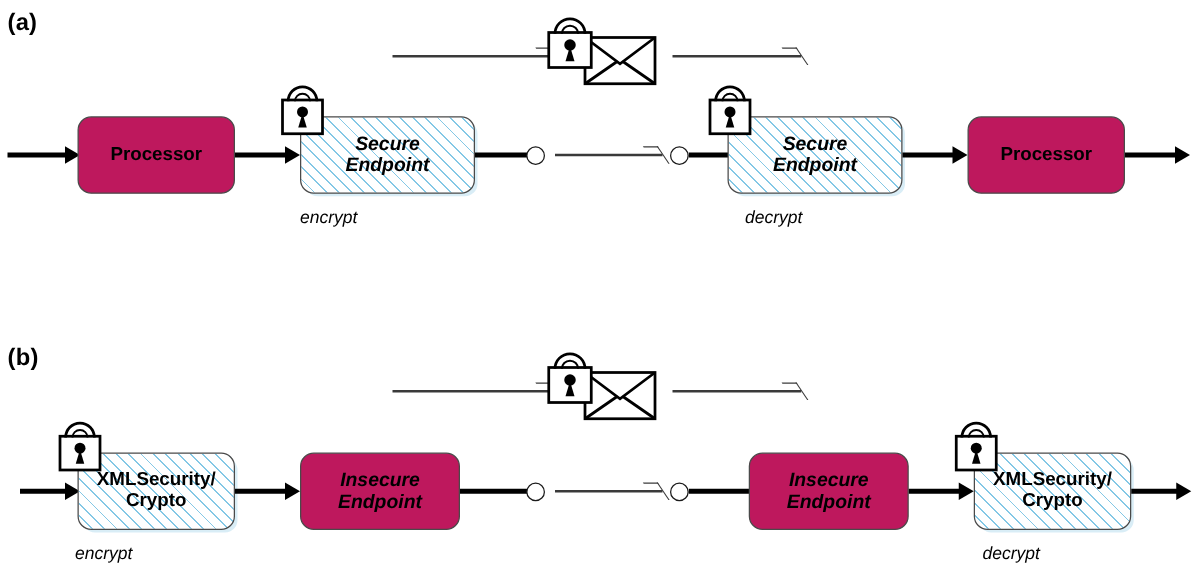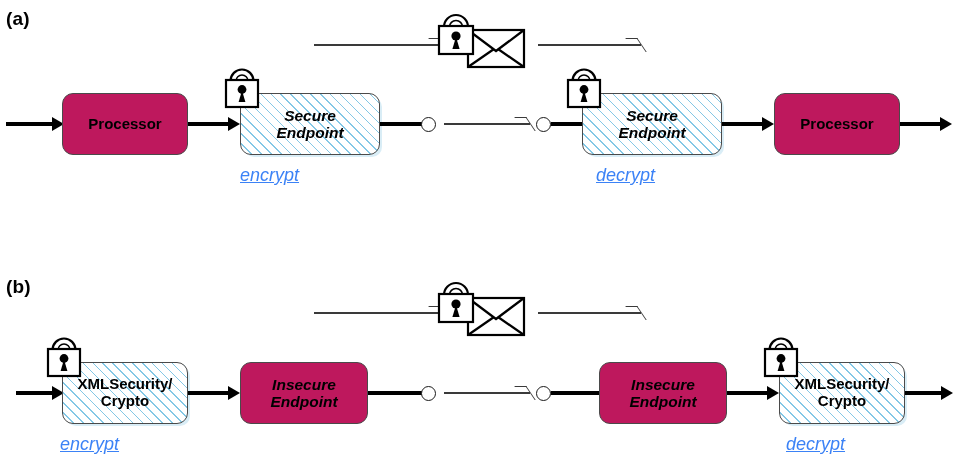--- a/index.html
+++ b/index.html
@@ -31,21 +31,21 @@
   .thinarrow{position:absolute;height:1.6px;background:#3a3a3a;}
   .thinarrow:after{content:"";position:absolute;right:-1px;top:-6px;width:11px;height:13px;
       border-top:1.8px solid #3a3a3a;border-right:1.8px solid #3a3a3a;
       transform:skewX(34deg) ;transform-origin:100% 50%;
       border-left:0;border-bottom:0;}
   .thinarrow .vtip{position:absolute;right:-2px;top:-7px;width:0;height:0;}
   .circ{position:absolute;width:15px;height:15px;border:1.8px solid #1a1a1a;
         border-radius:50%;background:#fff;box-sizing:border-box;}
 
   
-  .cap{position:absolute;font-style:italic;font-size:18px;color:#3b82f6;white-space:nowrap;text-decoration:underline;}
+  .cap{position:absolute;font-style:italic;font-size:14px;color:#000000;white-space:nowrap;}
 
   
   .lock{position:absolute;}
   .mail{position:absolute;}
 </style>
 </head>
 <body>
 
 <div id="stage">
 

